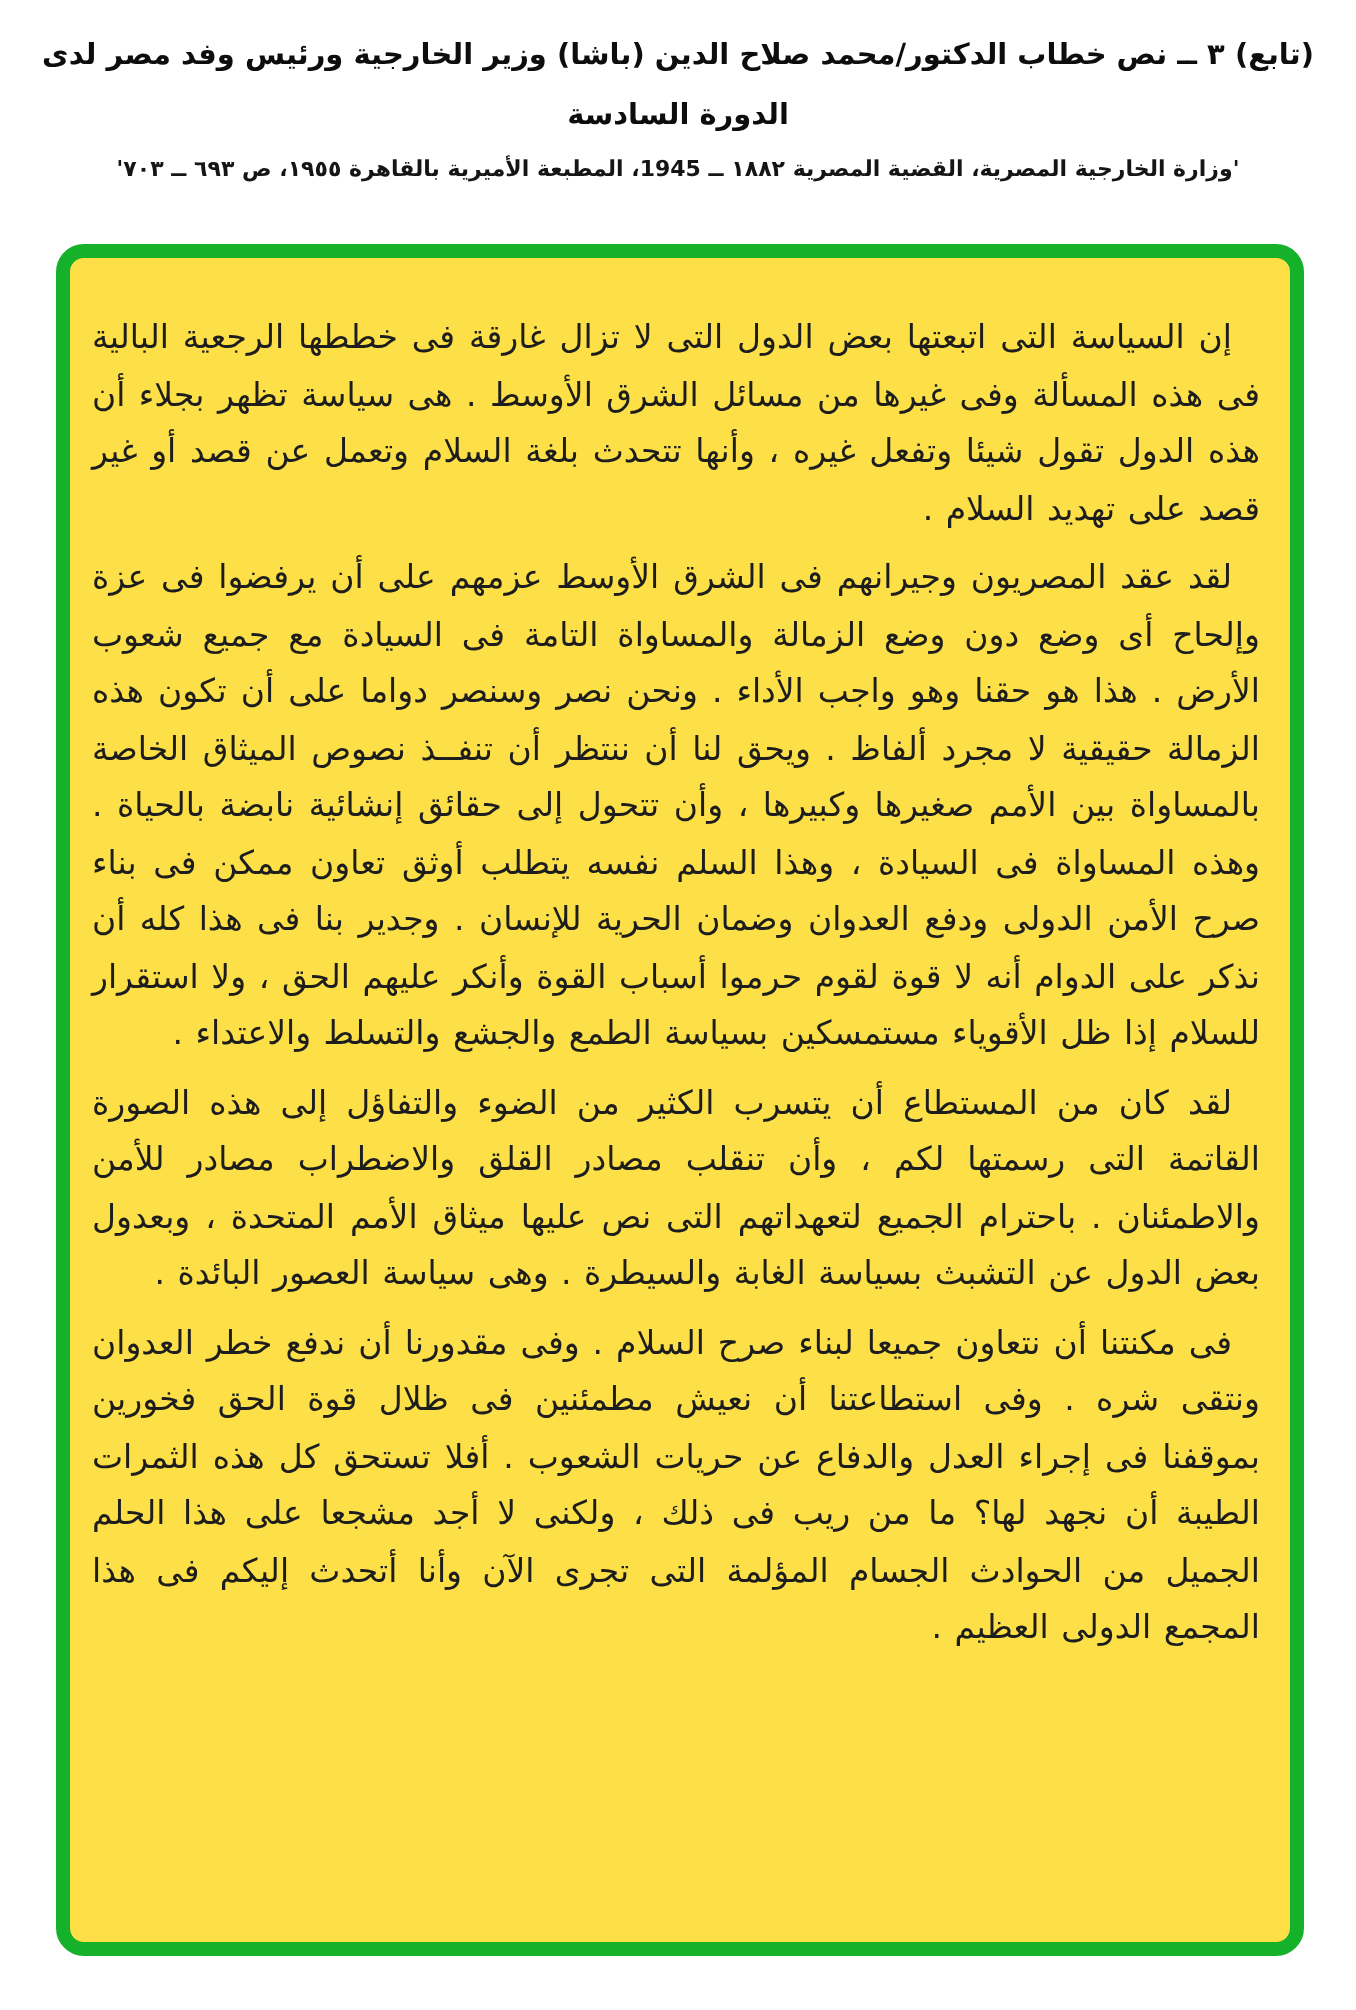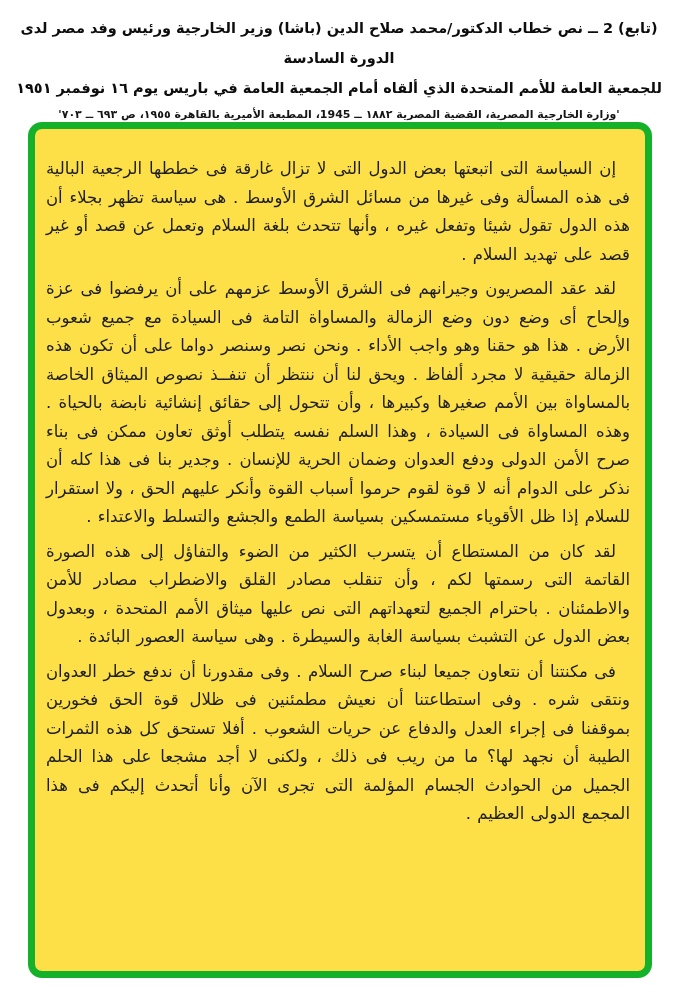--- a/index.html
+++ b/index.html
@@ -56,22 +56,21 @@
   .speech-body p {
     margin: 0 0 6px 0;
     text-indent: 14px;
     word-spacing: 1px;
   }
 </style>
 </head>
 <body>
 
 <header class="doc-header">
-  <div class="title-line">(تابع) 2 ــ نص خطاب الدكتور/محمد صلاح الدين (باشا) وزير الخارجية ورئيس وفد مصر لدى الدورة السادسة</div>
-  <div class="title-line">للجمعية العامة للأمم المتحدة الذي ألقاه أمام الجمعية العامة في باريس يوم ١٦ نوفمبر ١٩٥١</div>
+  <div class="title-line">(تابع) ٣ ــ نص خطاب الدكتور/محمد صلاح الدين (باشا) وزير الخارجية ورئيس وفد مصر لدى الدورة السادسة</div>
   <div class="citation-line">'وزارة الخارجية المصرية، القضية المصرية ١٨٨٢ ــ 1945، المطبعة الأميرية بالقاهرة ١٩٥٥، ص ٦٩٣ ــ ٧٠٣'</div>
 </header>
 
 <section class="highlight-frame" style="border-color: rgb(21, 177, 43);">
   <div class="speech-body">
     <p>إن السياسة التى اتبعتها بعض الدول التى لا تزال غارقة فى خططها الرجعية البالية فى هذه المسألة وفى غيرها من مسائل الشرق الأوسط . هى سياسة تظهر بجلاء أن هذه الدول تقول شيئا وتفعل غيره ، وأنها تتحدث بلغة السلام وتعمل عن قصد أو غير قصد على تهديد السلام .</p>
     <p>لقد عقد المصريون وجيرانهم فى الشرق الأوسط عزمهم على أن يرفضوا فى عزة وإلحاح أى وضع دون وضع الزمالة والمساواة التامة فى السيادة مع جميع شعوب الأرض . هذا هو حقنا وهو واجب الأداء . ونحن نصر وسنصر دواما على أن تكون هذه الزمالة حقيقية لا مجرد ألفاظ . ويحق لنا أن ننتظر أن تنفــذ نصوص الميثاق الخاصة بالمساواة بين الأمم صغيرها وكبيرها ، وأن تتحول إلى حقائق إنشائية نابضة بالحياة . وهذه المساواة فى السيادة ، وهذا السلم نفسه يتطلب أوثق تعاون ممكن فى بناء صرح الأمن الدولى ودفع العدوان وضمان الحرية للإنسان . وجدير بنا فى هذا كله أن نذكر على الدوام أنه لا قوة لقوم حرموا أسباب القوة وأنكر عليهم الحق ، ولا استقرار للسلام إذا ظل الأقوياء مستمسكين بسياسة الطمع والجشع والتسلط والاعتداء .</p>
     <p>لقد كان من المستطاع أن يتسرب الكثير من الضوء والتفاؤل إلى هذه الصورة القاتمة التى رسمتها لكم ، وأن تنقلب مصادر القلق والاضطراب مصادر للأمن والاطمئنان . باحترام الجميع لتعهداتهم التى نص عليها ميثاق الأمم المتحدة ، وبعدول بعض الدول عن التشبث بسياسة الغابة والسيطرة . وهى سياسة العصور البائدة .</p>
     <p>فى مكنتنا أن نتعاون جميعا لبناء صرح السلام . وفى مقدورنا أن ندفع خطر العدوان ونتقى شره . وفى استطاعتنا أن نعيش مطمئنين فى ظلال قوة الحق فخورين بموقفنا فى إجراء العدل والدفاع عن حريات الشعوب . أفلا تستحق كل هذه الثمرات الطيبة أن نجهد لها؟ ما من ريب فى ذلك ، ولكنى لا أجد مشجعا على هذا الحلم الجميل من الحوادث الجسام المؤلمة التى تجرى الآن وأنا أتحدث إليكم فى هذا المجمع الدولى العظيم .</p>
   </div>

